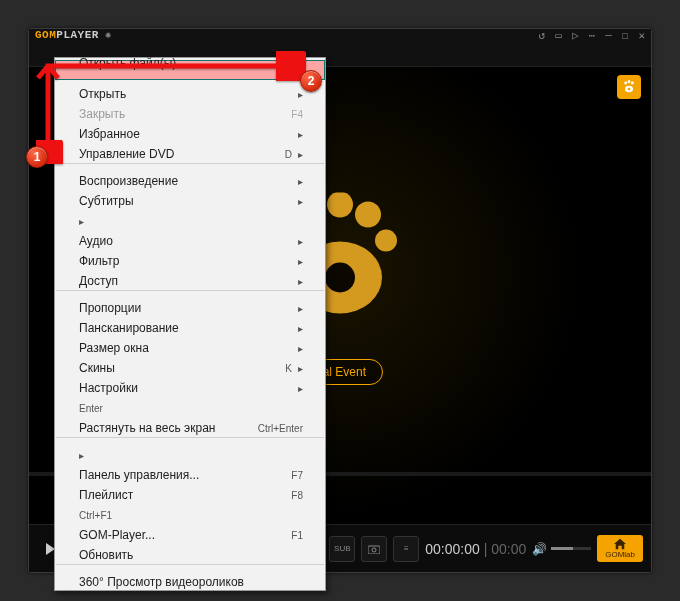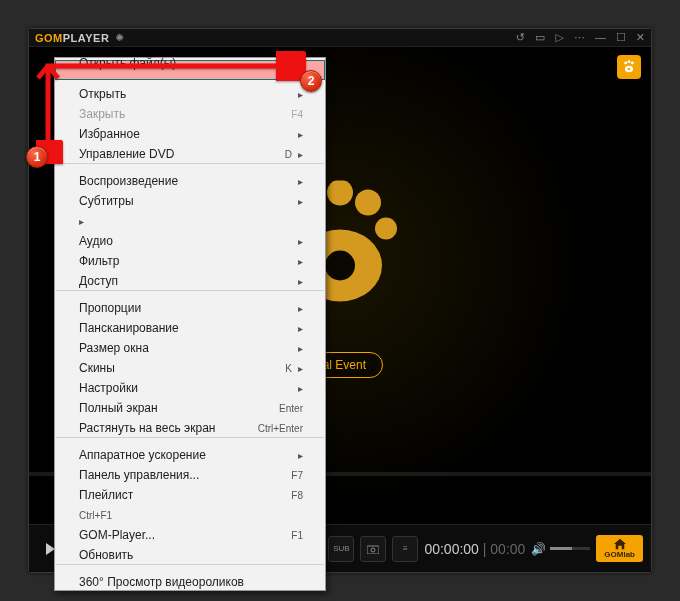--- a/index.html
+++ b/index.html
@@ -18,26 +18,26 @@
     width: 624px; height: 545px;
     background: #000;
     border: 1px solid #3a3a3a;
     border-radius: 3px;
     box-shadow: 0 0 4px rgba(0,0,0,.6);
     display: flex;
     flex-direction: column;
   }
   
   .titlebar {
-    height: 18px;
+    height: 38px;
     display: flex;
-    align-items: center;
     padding: 0 6px;
     background: #111;
     border-bottom: 1px solid #222;
+    font-family: Liberation Mono, monospace;
   }
   .logo { font-weight: bold; font-size: 11px; letter-spacing: .5px; }
   .logo .g { color: #f5a300; }
   .logo .p { color: #ccc; }
   .gear { margin-left: 6px; color: #888; font-size: 10px; }
   .title-right { margin-left: auto; display: flex; gap: 10px; color: #888; }
   .title-right span { cursor: pointer; font-size: 11px; }
   
   .video {
     flex: 1;
@@ -97,21 +97,21 @@
   .spacer { flex: 1; }
   .time { color: #ccc; font-size: 14px; }
   .time .dur { color: #666; }
   .vol { display: flex; align-items: center; gap: 4px; color: #888; }
   .vol-track { width: 40px; height: 3px; background: #333; position: relative; }
   .vol-fill { position: absolute; left: 0; top: 0; bottom: 0; width: 55%; background: #888; }
   .lab-btn {
     display: flex; flex-direction: column; align-items: center;
     background: #f5a300; color: #3a2400;
     padding: 3px 8px; border-radius: 3px;
-    font-size: 8px; font-weight: bold;
+    font-size: 8px; font-weight: normal;
   }
   .lab-btn svg { width: 14px; height: 12px; }
   
   .menu {
     position: absolute;
     left: 54px; top: 57px;
     width: 272px;
     background: #f2f2f2;
     border: 1px solid #9a9a9a;
     box-shadow: 2px 3px 6px rgba(0,0,0,.5);
@@ -318,30 +318,28 @@
     <div class="menu-item">
       <span class="lbl">Скины</span>
       <span class="sc">K</span>
       <span class="sub" style="margin-left: 6px;">▸</span>
     </div>
     <div class="menu-item">
       <span class="lbl">Настройки</span>
       <span class="sub">▸</span>
     </div>
     <div class="menu-item">
-      <span class="lbl">Полный экран</span>
       <span class="sc">Enter</span>
     </div>
     <div class="menu-item">
       <span class="lbl">Растянуть на весь экран</span>
       <span class="sc">Ctrl+Enter</span>
     </div>
     <div class="sep"></div>
     <div class="menu-item">
-      <span class="lbl">Аппаратное ускорение</span>
       <span class="sub">▸</span>
     </div>
     <div class="menu-item">
       <span class="lbl">Панель управления...</span>
       <span class="sc">F7</span>
     </div>
     <div class="menu-item">
       <span class="lbl">Плейлист</span>
       <span class="sc">F8</span>
     </div>

